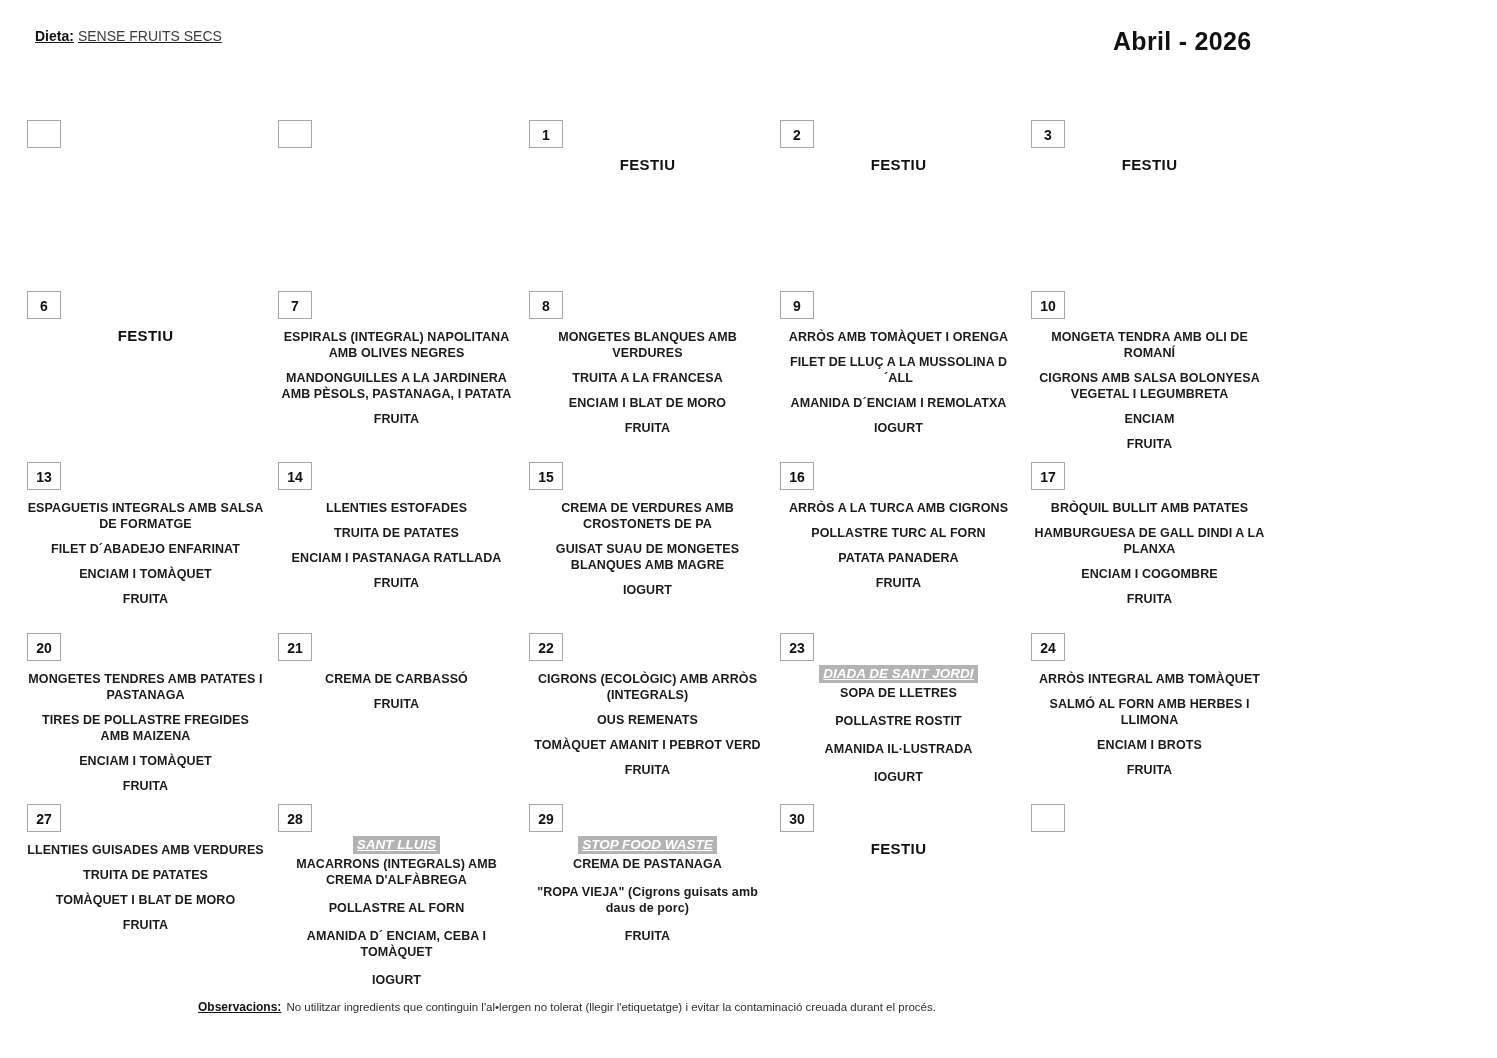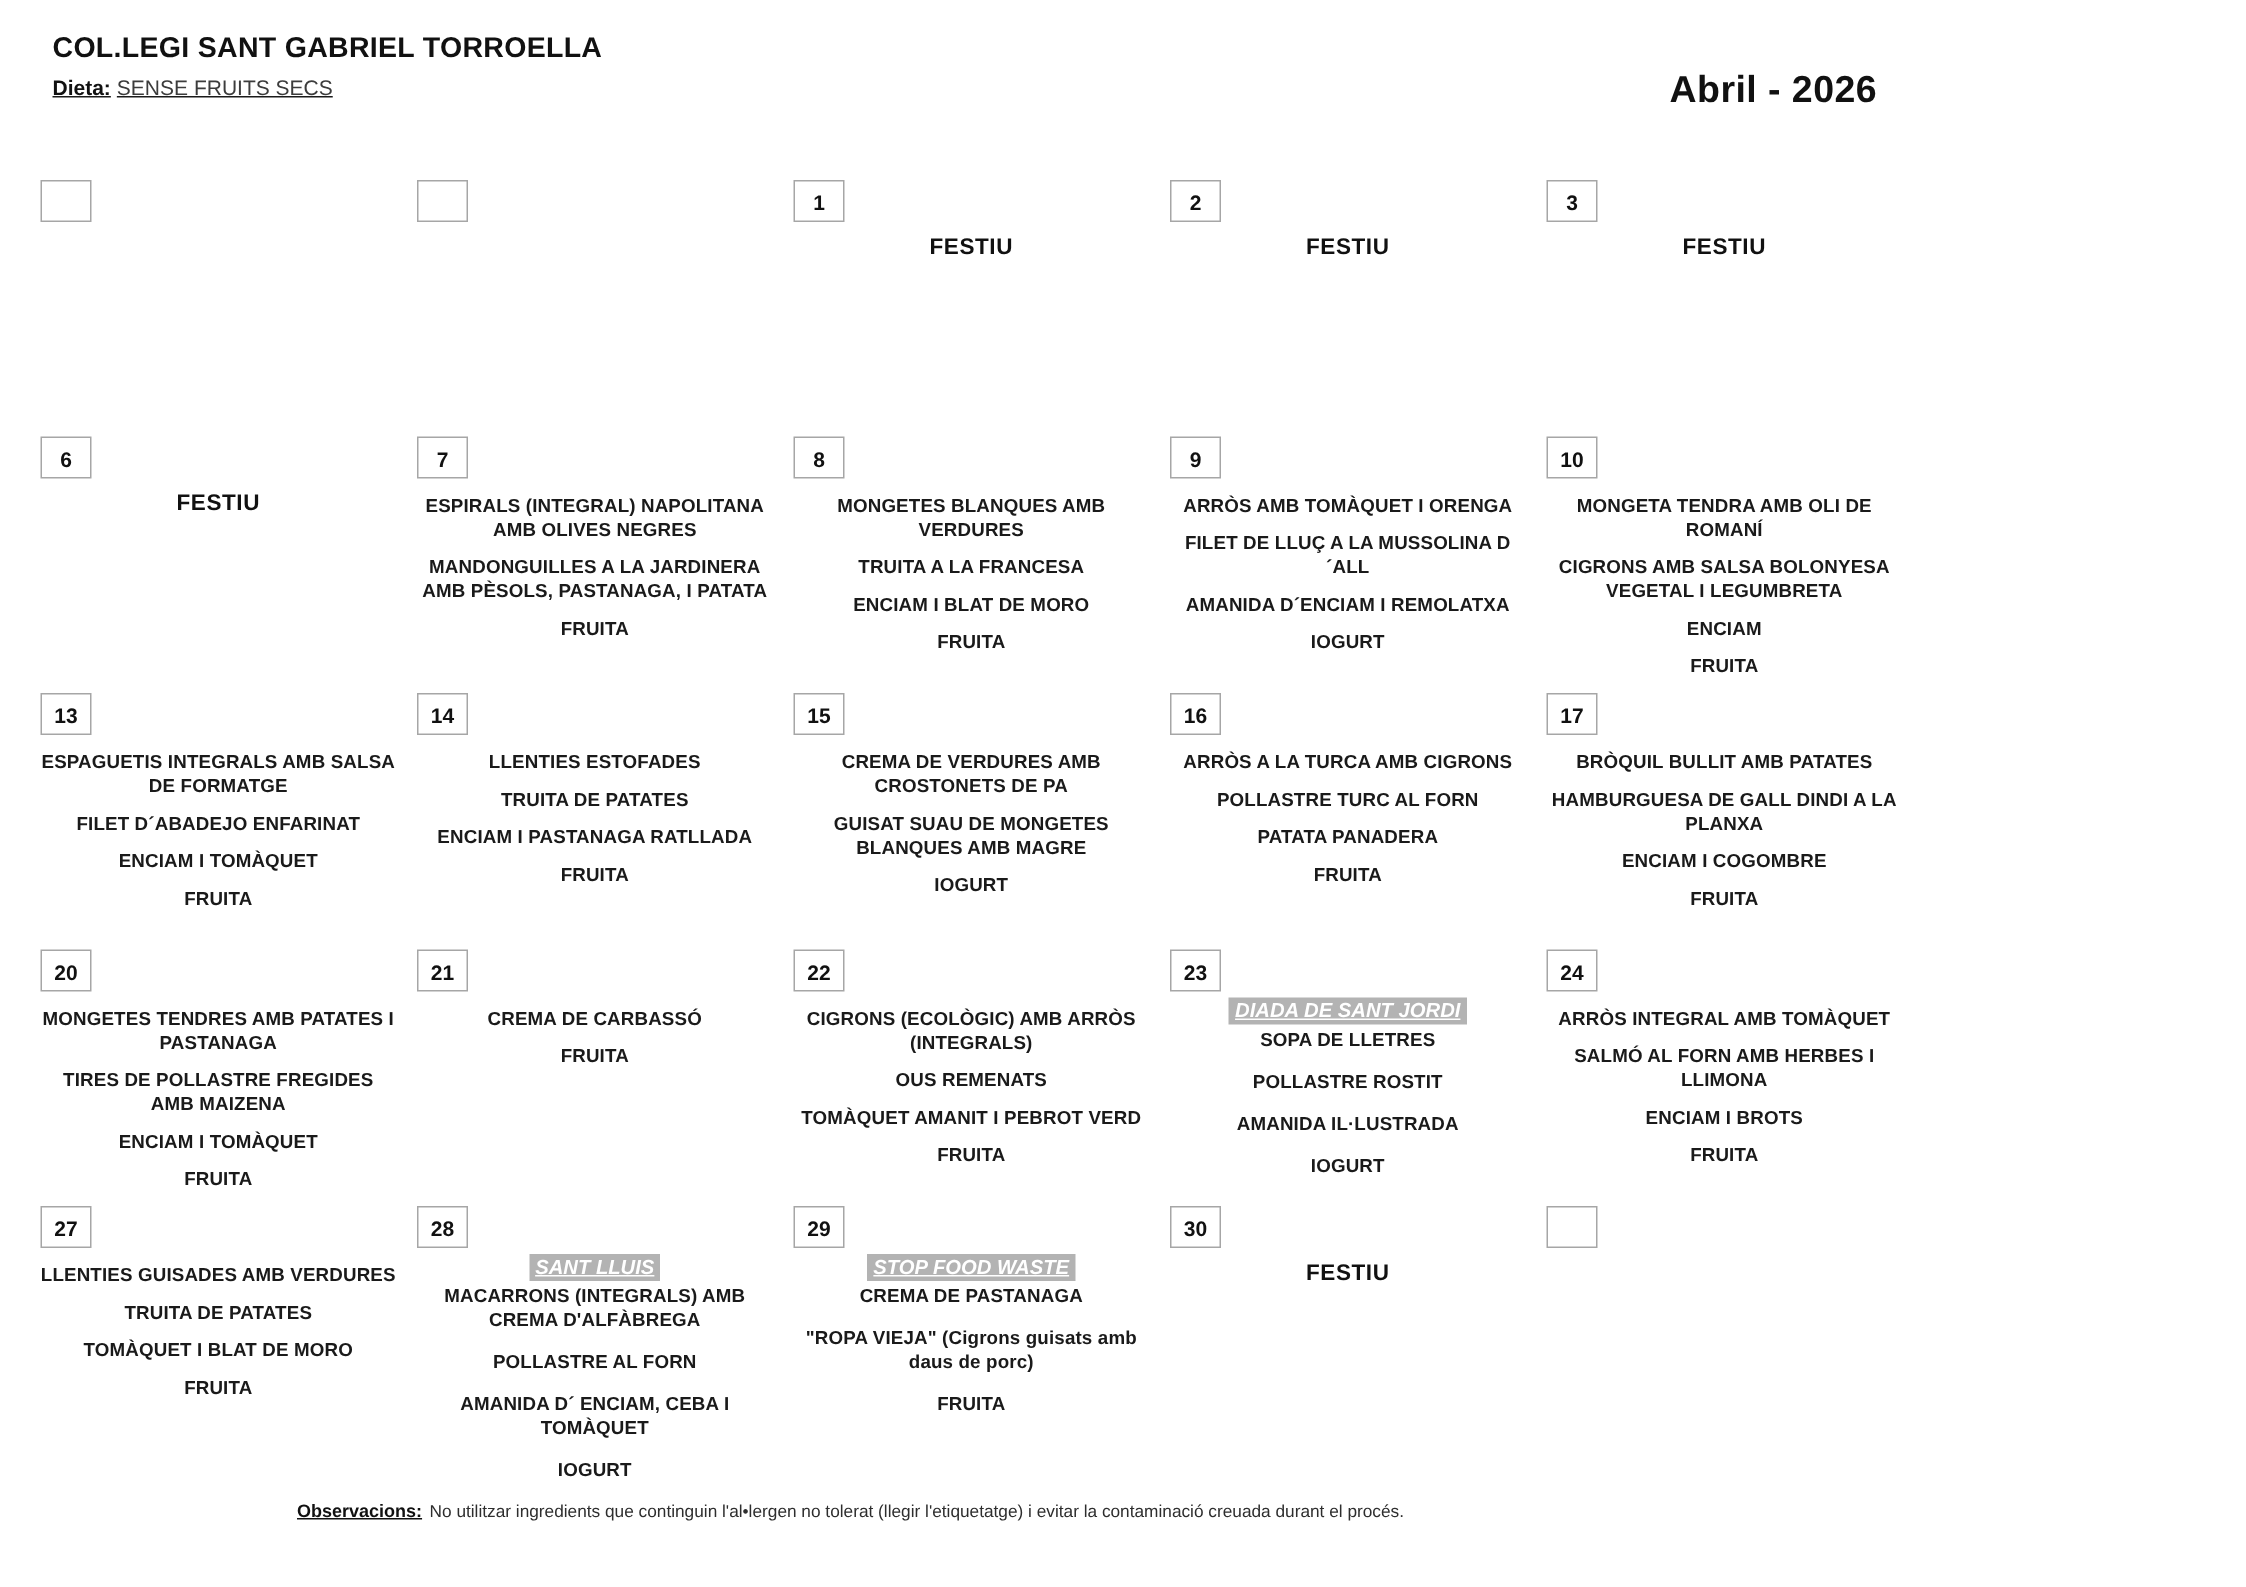--- a/index.html
+++ b/index.html
@@ -6,21 +6,21 @@
   body{
     width:1497px;height:1058px;position:relative;overflow:hidden;
     font-family:"Liberation Sans", sans-serif;color:#1a1a1a;
   }
   .page-header{position:absolute;left:35px;top:22px;}
   .school-name{font-size:19px;font-weight:bold;letter-spacing:.2px;color:#111;}
   .diet-line{margin-top:6px;font-size:14px;text-decoration:underline;}
   .diet-label{font-weight:bold;color:#111;}
   .diet-value{font-weight:normal;color:#3c3c3c;margin-left:4px;}
   .month-title{
-    position:absolute;left:1113px;top:46px;font-size:25px;font-weight:bold;color:#111;
+    position:absolute;left:1113px;top:27px;font-size:25px;font-weight:bold;color:#111;
     letter-spacing:.3px;
   }
   .calendar{
     position:absolute;left:20px;top:120px;
     display:grid;grid-template-columns:repeat(5,251px);grid-auto-rows:171px;
   }
   .cell{position:relative;}
   .daybox{
     width:34px;height:28px;margin-left:7px;border:1px solid #a6a6a6;
     text-align:center;line-height:28px;font-size:14px;font-weight:bold;color:#111;
@@ -49,21 +49,20 @@
     position:absolute;left:198px;top:1000px;font-size:11.5px;color:#222;
     white-space:nowrap;
   }
   .obs-label{font-weight:bold;text-decoration:underline;font-size:12px;color:#111;text-align:right;}
   .obs-text{margin-left:5px;color:#2e2e2e;}
 </style>
 </head>
 <body>
 
 <div class="page-header">
-  <div class="school-name">COL.LEGI SANT GABRIEL TORROELLA</div>
   <div class="diet-line">
     <span class="diet-label">Dieta:</span><span class="diet-value">SENSE FRUITS SECS</span>
   </div>
 </div>
 
 <div class="month-title">Abril - 2026</div>
 
 <div class="calendar">
     <div class="cell">
       <div class="daybox"></div>

